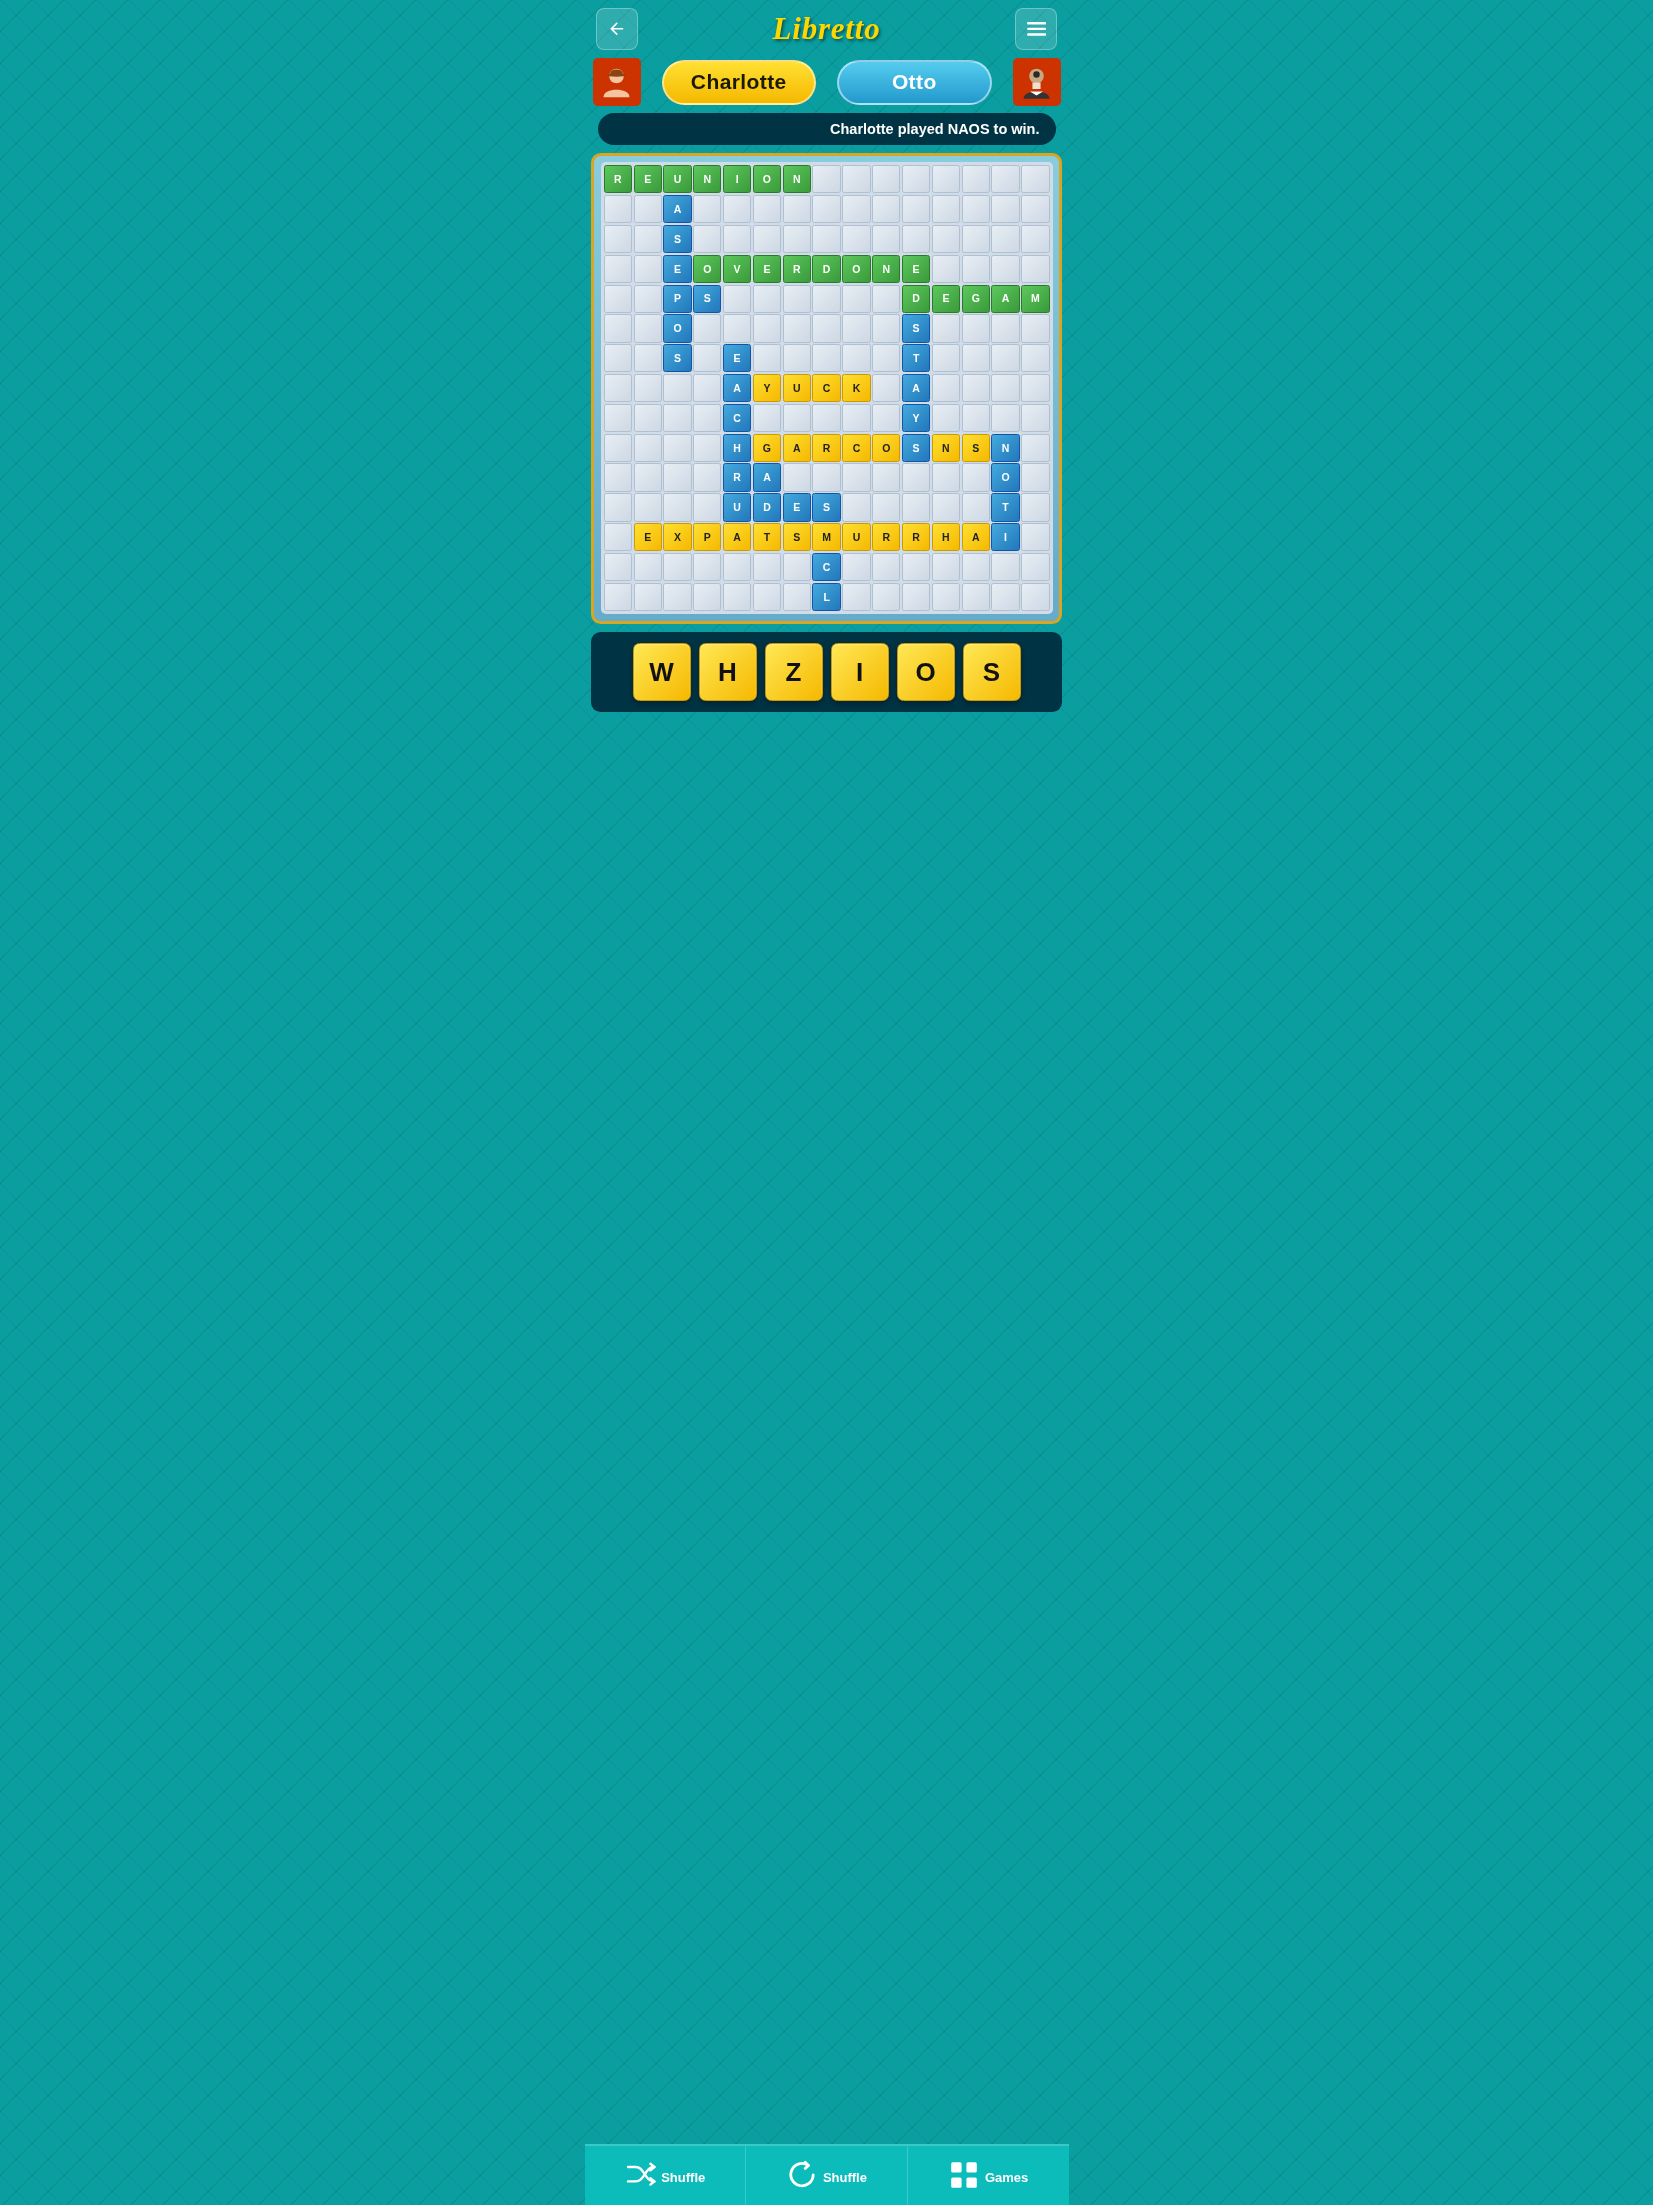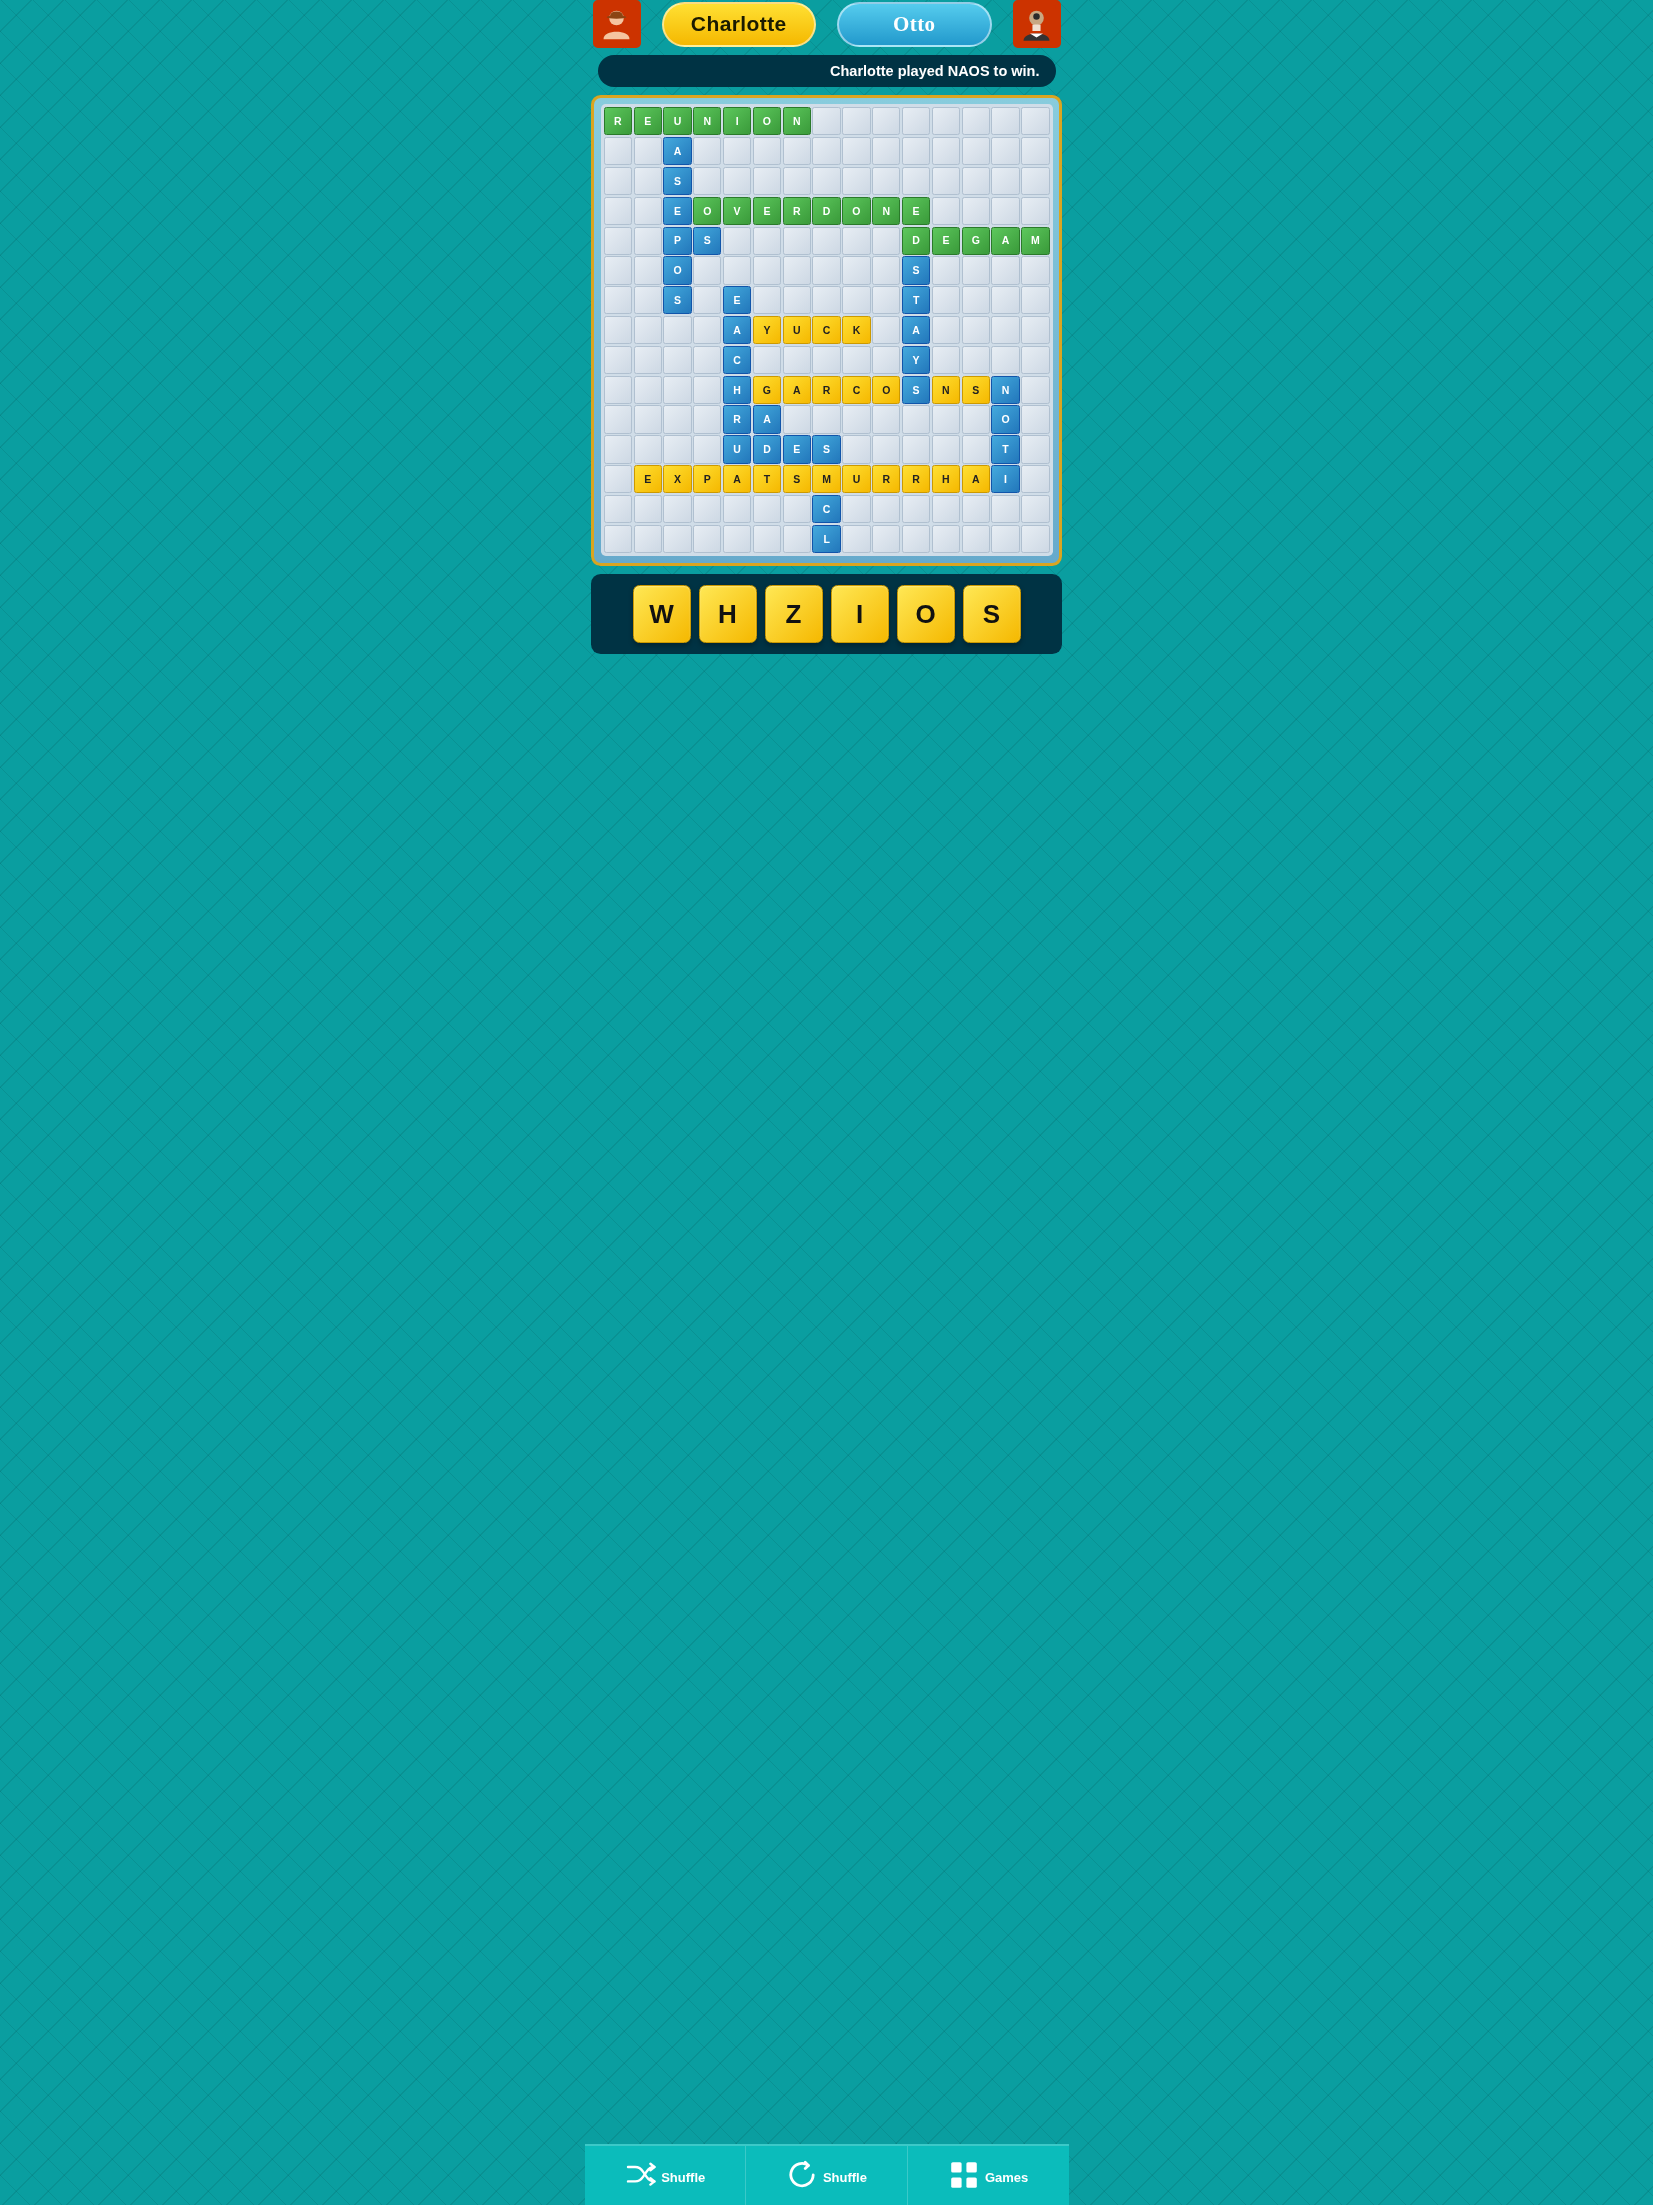--- a/index.html
+++ b/index.html
@@ -116,21 +116,20 @@
 
     .player-name-bar.player1 {
       background: linear-gradient(180deg, #FFE033 0%, #F5B800 100%);
       border-color: rgba(255,255,255,0.5);
     }
 
     .player-name-bar.player2 {
       background: linear-gradient(180deg, #55ccee 0%, #2299cc 100%);
       color: white;
       border-color: rgba(255,255,255,0.5);
-      font-family: Liberation Serif, serif;
     }
 
     
     .status-bar {
       background: #003344;
       border-radius: 16px;
       padding: 8px 16px;
       margin: 0 13px 8px;
       text-align: right;
       color: white;
@@ -262,20 +261,35 @@
       font-size: clamp(4.8px, 1.6vw, 10.5px);
       font-weight: 900;
       line-height: 1;
     }
   </style>
 </head>
 <body>
 
 <div class="app-wrapper">
 
+  <div class="header">
+    <div class="header-btn">
+      <svg width="19.4" height="19.4" viewBox="0 0 24 24" fill="white">
+        <path d="M20 11H7.83l5.59-5.59L12 4l-8 8 8 8 1.41-1.41L7.83 13H20v-2z"></path>
+      </svg>
+    </div>
+    <span class="header-title">Libretto</span>
+    <div class="header-btn">
+      <svg width="19.4" height="14.5" viewBox="0 0 24 18" fill="white">
+        <rect y="0" width="24" height="3" rx="1.5"></rect>
+        <rect y="7" width="24" height="3" rx="1.5"></rect>
+        <rect y="14" width="24" height="3" rx="1.5"></rect>
+      </svg>
+    </div>
+  </div>
 
   <div class="player-bars">
     <div class="player-avatar">
 
       <svg viewBox="0 0 48 48" fill="none" xmlns="http://www.w3.org/2000/svg">
         <rect width="48" height="48" fill="#cc3300" rx="4"></rect>
         <circle cx="24" cy="16" r="9" fill="#f5c5a0"></circle>
         <path d="M8 42 C8 30 40 30 40 42" fill="#f5c5a0"></path>
         <path d="M16 14 Q16 8 24 8 Q32 8 32 14" fill="#8B4513"></path>
         <ellipse cx="24" cy="15" rx="12" ry="2" fill="#8B4513"></ellipse>

